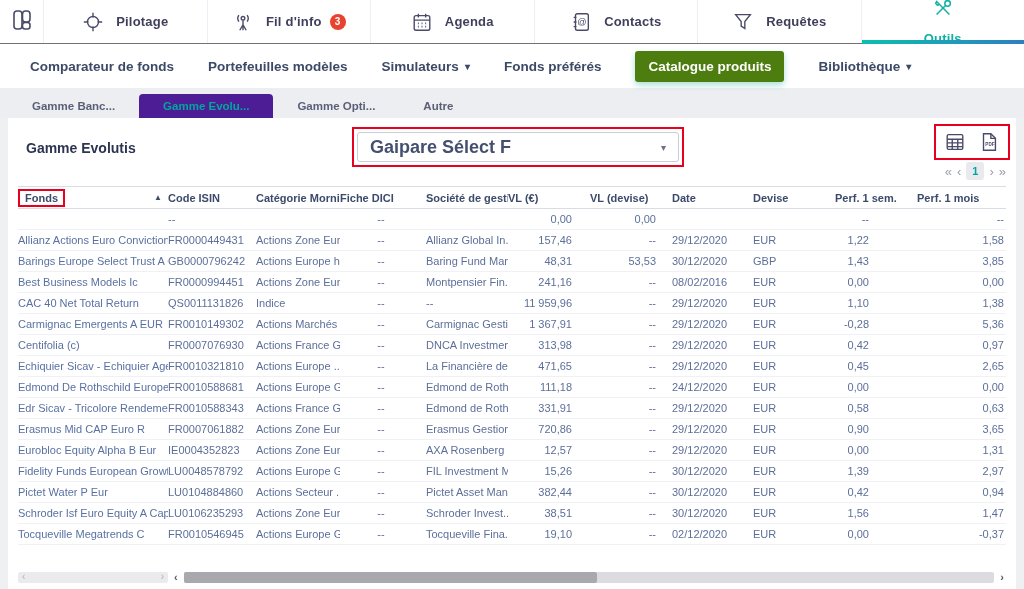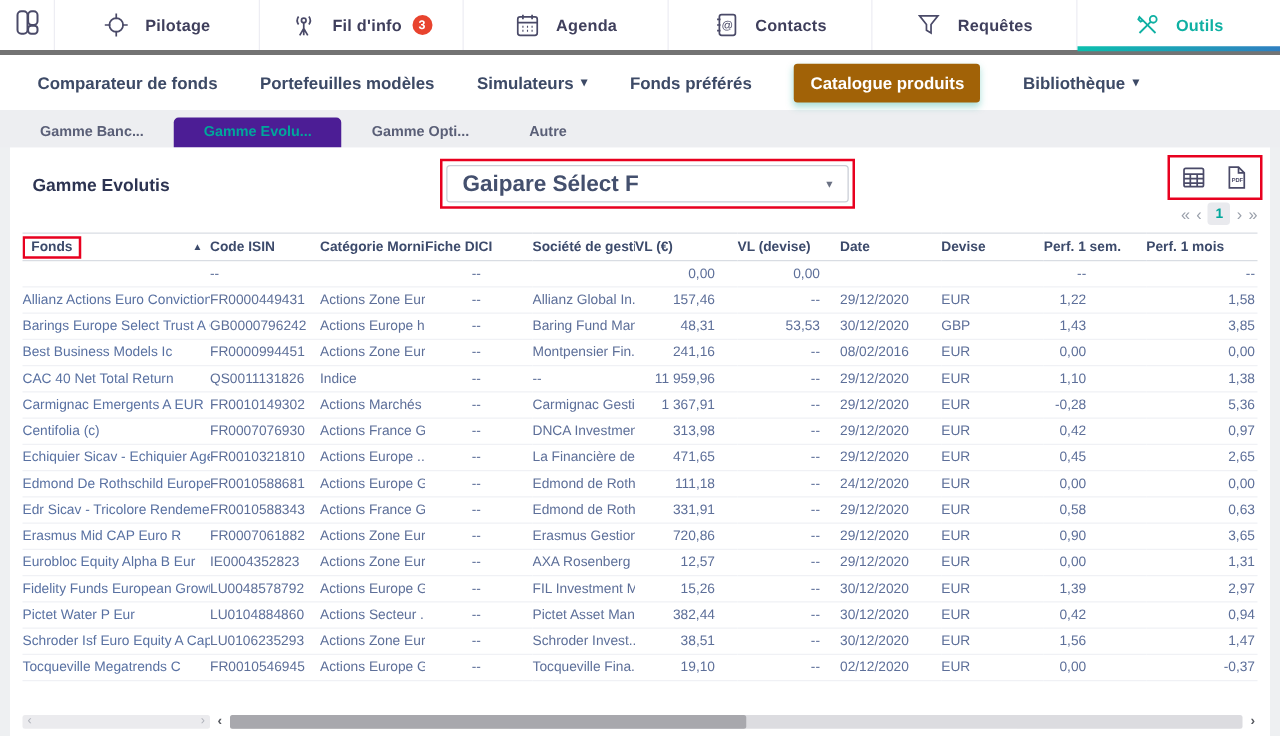--- a/index.html
+++ b/index.html
@@ -1,41 +1,41 @@
 <!DOCTYPE html>
 <html><head>
 <meta charset="utf-8">
 <style>
   * { margin:0; padding:0; box-sizing:border-box; }
   html,body { width:1024px; height:589px; overflow:hidden; background:#eef0f2;
     font-family:"Liberation Sans", sans-serif; }
 
   
-  .topnav { display:flex; height:44px; background:#fff; border-bottom:4px solid #737373; }
+  .topnav { display:flex; height:44px; background:#fff; border-bottom:1px solid #737373; }
   .logo-cell { width:44px; display:flex; align-items:center; justify-content:center;
     border-right:1px solid #ededf3; color:#4a4a68; }
   .nav-item { flex:1; display:flex; align-items:center; justify-content:center; gap:12px;
     border-right:1px solid #ededf3; color:#4a4a68; cursor:pointer; position:relative; }
   .nav-item:last-child { border-right:none; }
   .nav-item .nav-label { font-size:13px; font-weight:700; color:#3f3f5c; letter-spacing:.2px; }
-  .nav-item.active { color:#0fb0a3; }
+  .nav-item.active { color:#0fb0a3;flex-direction:column; }
   .nav-item.active .nav-label { color:#0fb0a3; }
   .nav-item.active::after { content:""; position:absolute; left:0; right:0; bottom:-1px; height:4px;
     background:linear-gradient(90deg,#0cbfae,#2f7fc1); }
   .badge { min-width:16px; height:16px; border-radius:8px; background:#e8432e; color:#fff;
     font-size:10px; font-weight:700; display:inline-flex; align-items:center; justify-content:center;
     padding:0 4px; margin-left:-4px; }
   .nav-icon svg { display:block; }
 
   
   .subnav { display:flex; align-items:center; height:44px; background:#fff; padding-left:30px; gap:34px; }
   .subnav-item { font-size:13.5px; font-weight:700; color:#3d4a66; cursor:pointer; display:flex;
     align-items:center; gap:6px; white-space:nowrap; }
   .subnav-item .caret { font-size:10px; color:#3d4a66; }
-  .subnav-item.active { background:#a16207; color:#fff; padding:8px 13px; border-radius:3px;
+  .subnav-item.active { background:#4d7c0f; color:#fff; padding:8px 13px; border-radius:3px;
     box-shadow:0 3px 6px rgba(12,164,147,.35); }
 
   
   .tabstrip { display:flex; height:30px; background:#edeef1; padding-left:8px; align-items:flex-end; }
   .tab { height:24px; display:flex; align-items:center; padding:0 24px; font-size:11.5px;
     font-weight:600; color:#5a5f77; cursor:pointer; }
   .tab.active { background:#4c1d95; color:#00a79b; font-weight:700; border-radius:4px 4px 0 0; }
 
   
   .content { margin:0 8px; height:471px; background:#fff; position:relative; padding:0 10px; }

